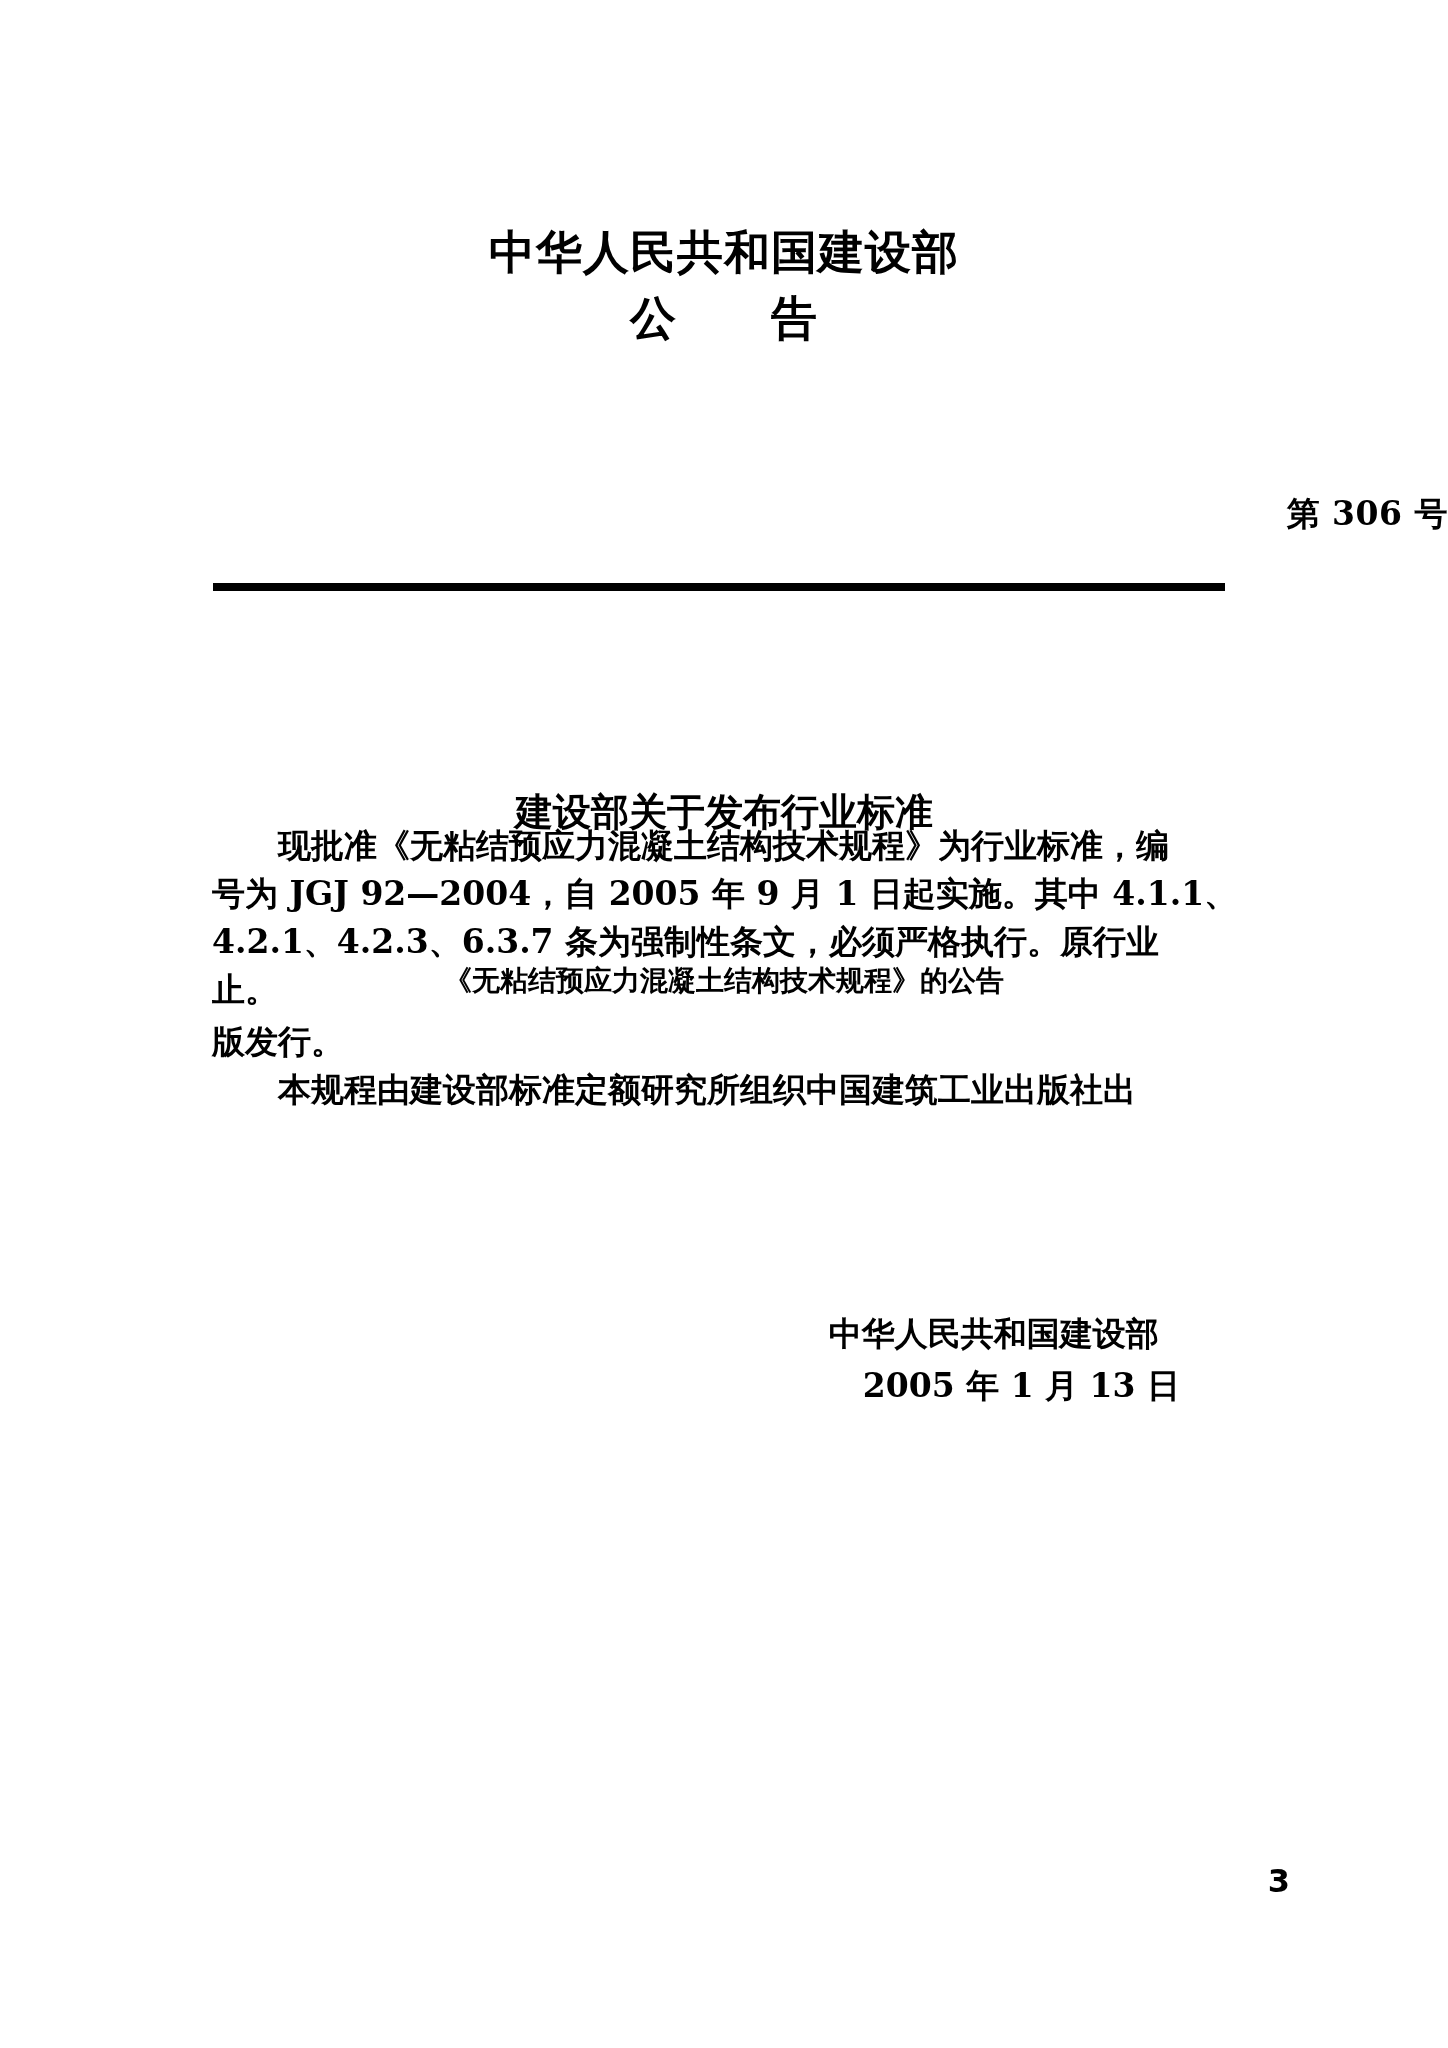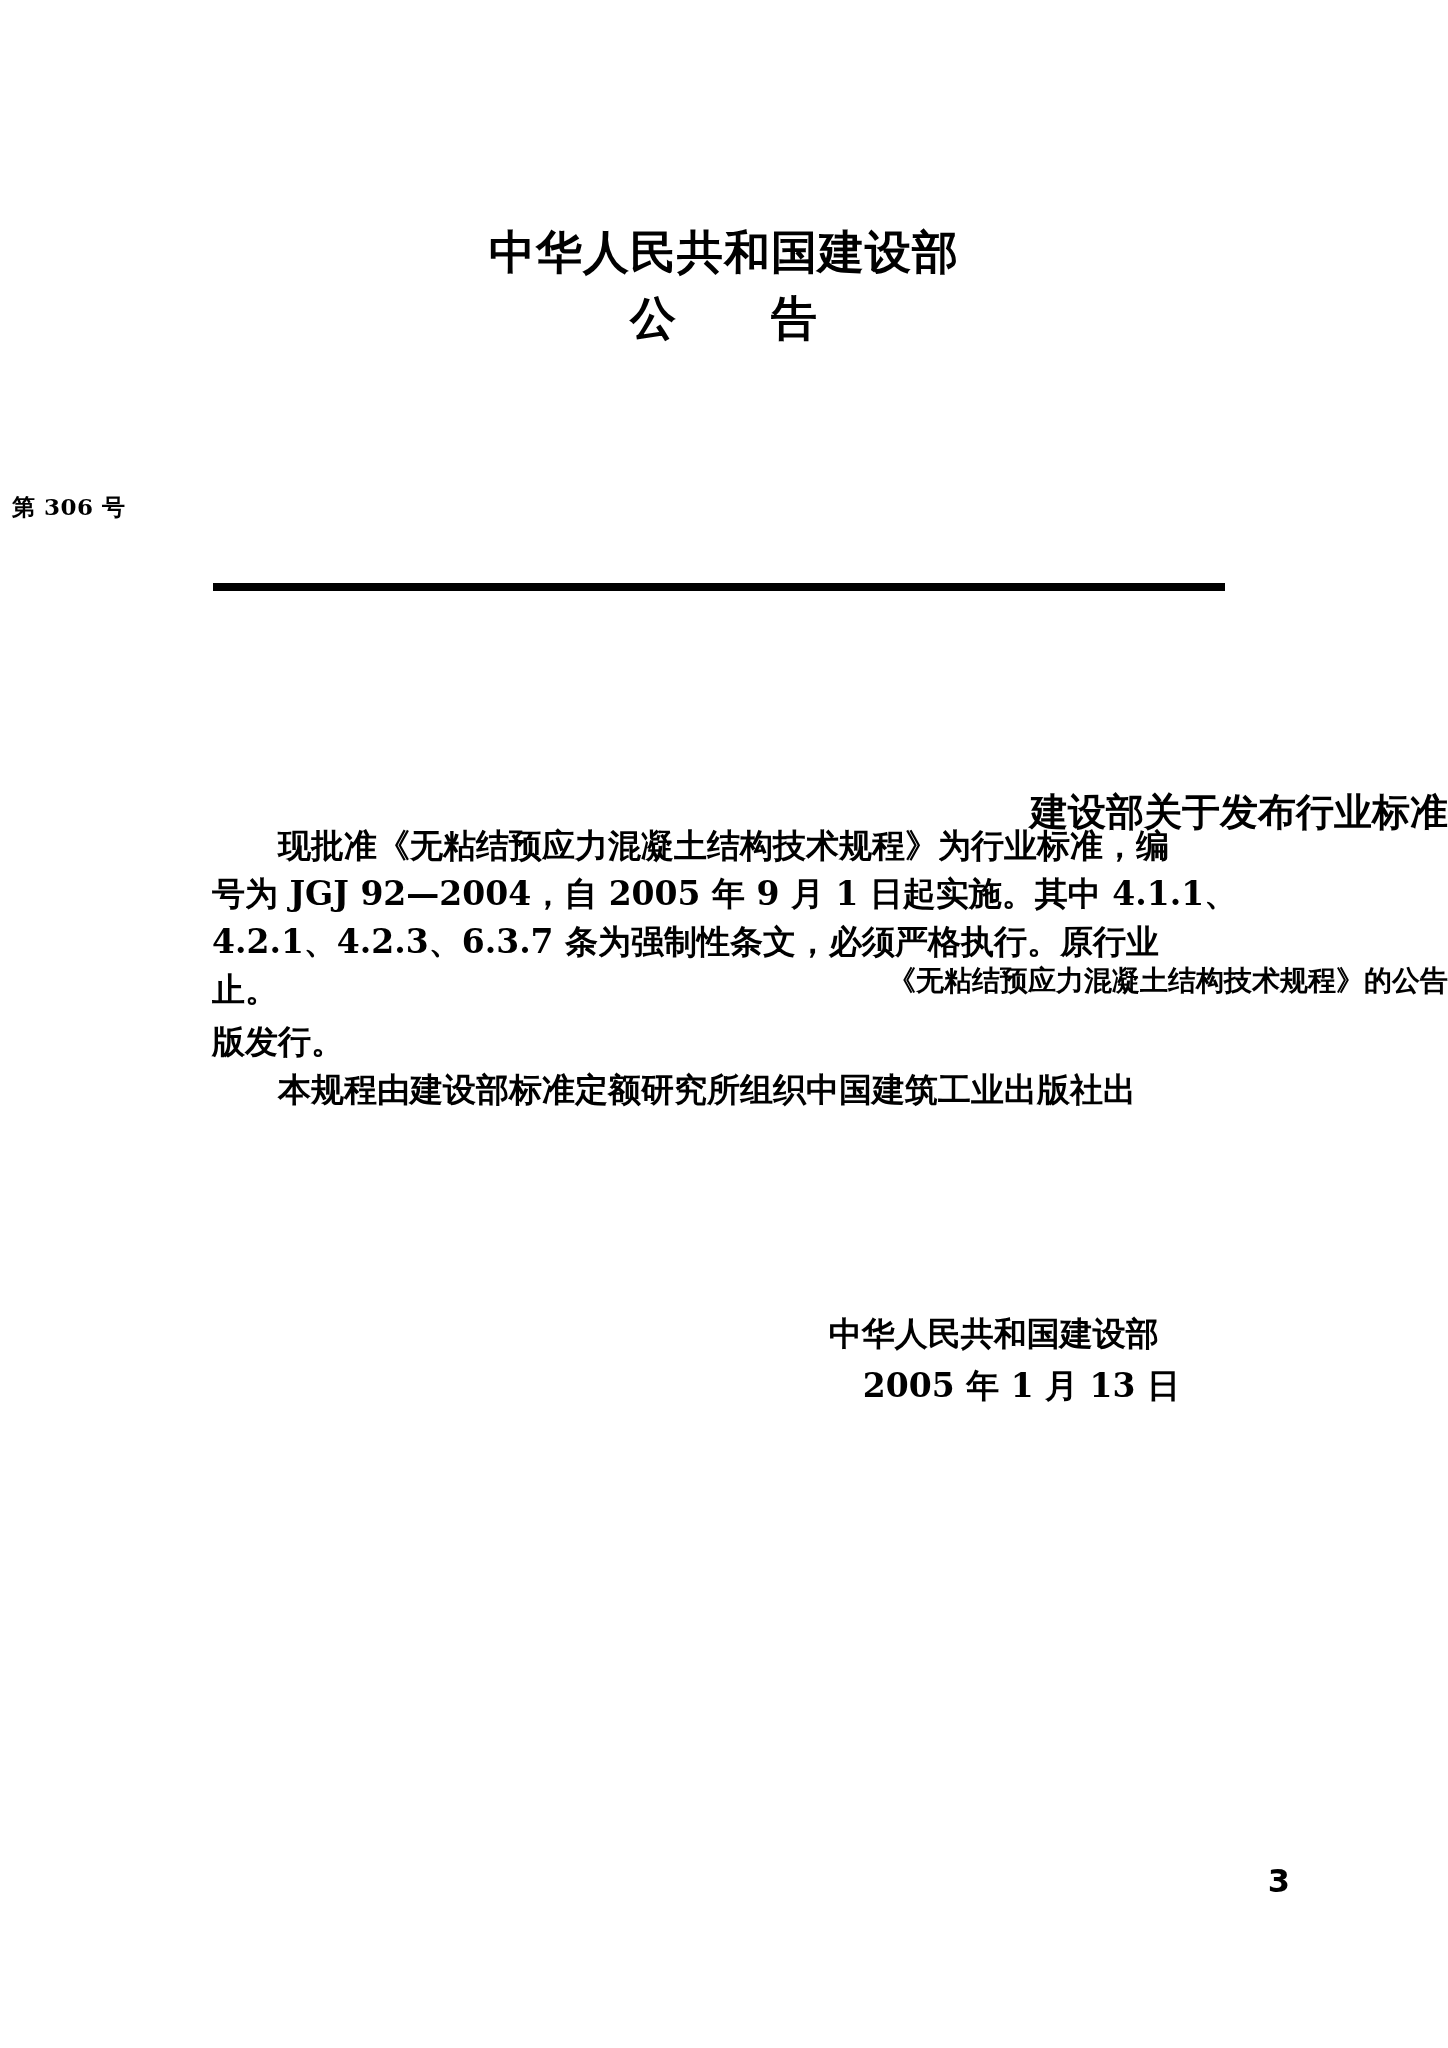--- a/index.html
+++ b/index.html
@@ -48,46 +48,45 @@
     margin-top: 8px;
     white-space: pre;
   }
 
   
   .doc-number {
     position: absolute;
     left: 0;
     right: 0;
     top: 452px;
-    text-align: left;
+    text-align: right;
     font-family: "DejaVu Serif", "Liberation Serif", serif;
     font-weight: 700;
-    font-size: 23px;
+    font-size: 33px;
     letter-spacing: 0.5px;
     white-space: pre;
-    padding-left: 12px;
   }
 
   
   .divider {
     position: absolute;
     left: 213px;
     width: 1012px;
     top: 543px;
     height: 8px;
     background: #000000;
   }
 
   
   .headline {
     position: absolute;
     left: 0;
     right: 0;
     top: 625px;
-    text-align: right;
+    text-align: center;
     font-family: "DejaVu Serif", "Liberation Serif", serif;
     font-weight: 700;
     font-size: 38px;
     line-height: 1.55;
     white-space: pre;
   }
   .headline-line-2 {
     font-size: 28px;
   }
 

